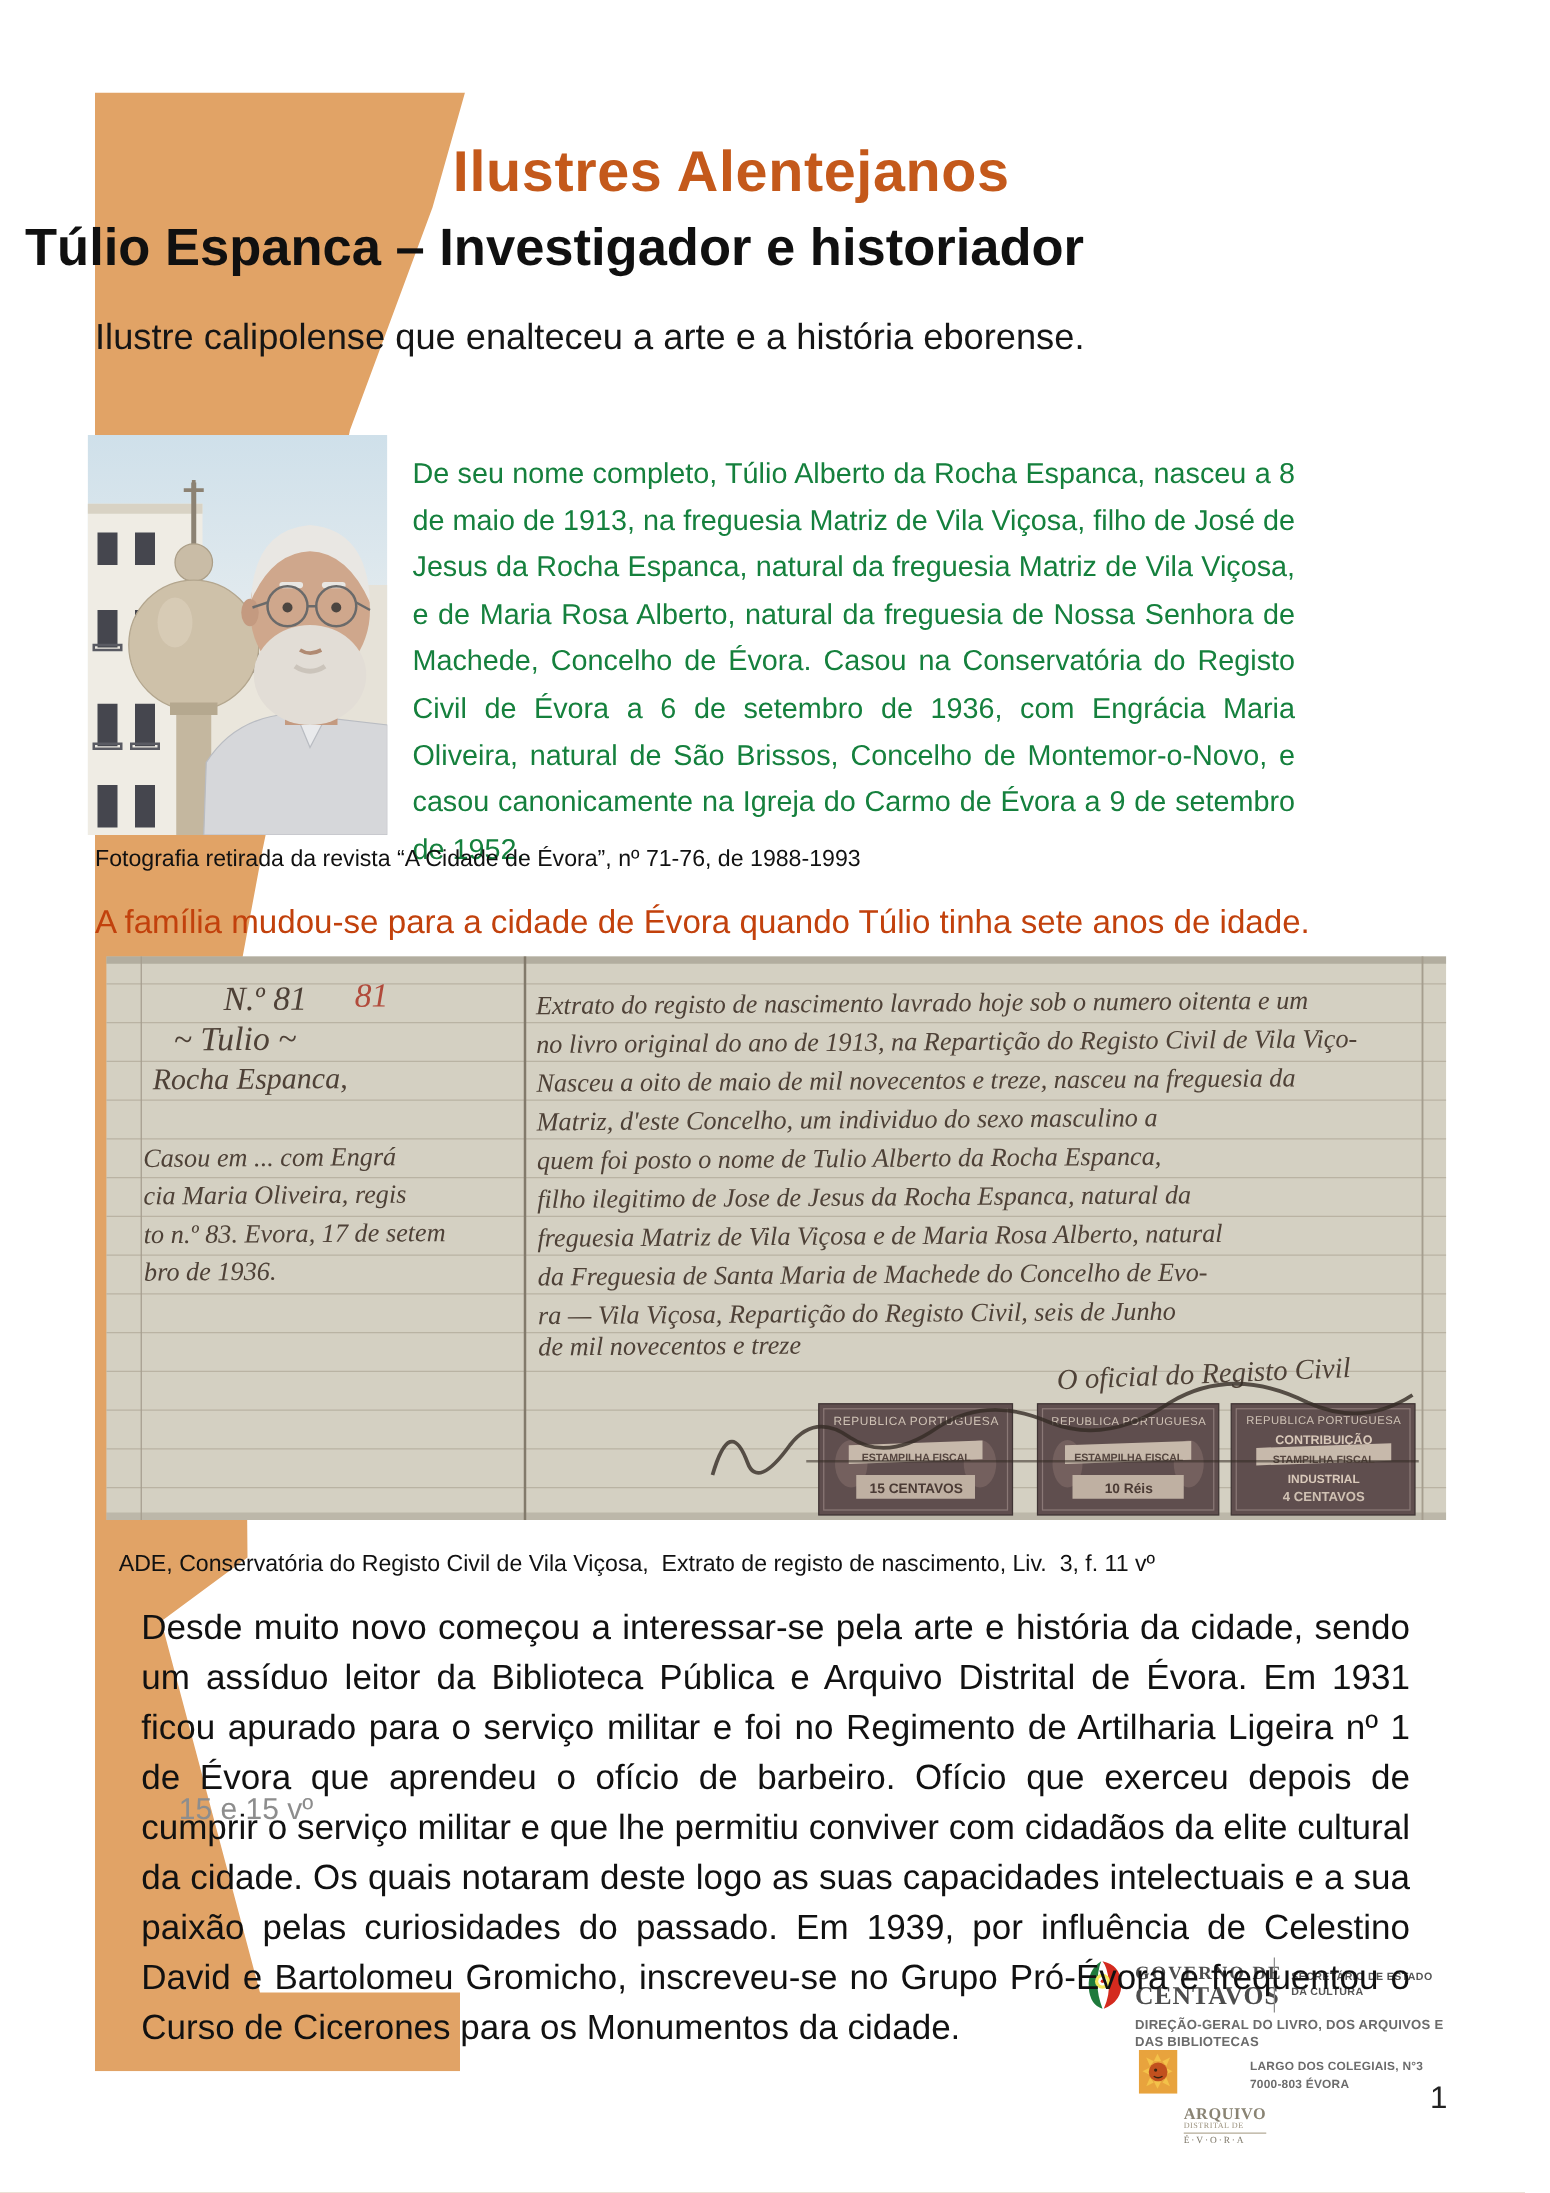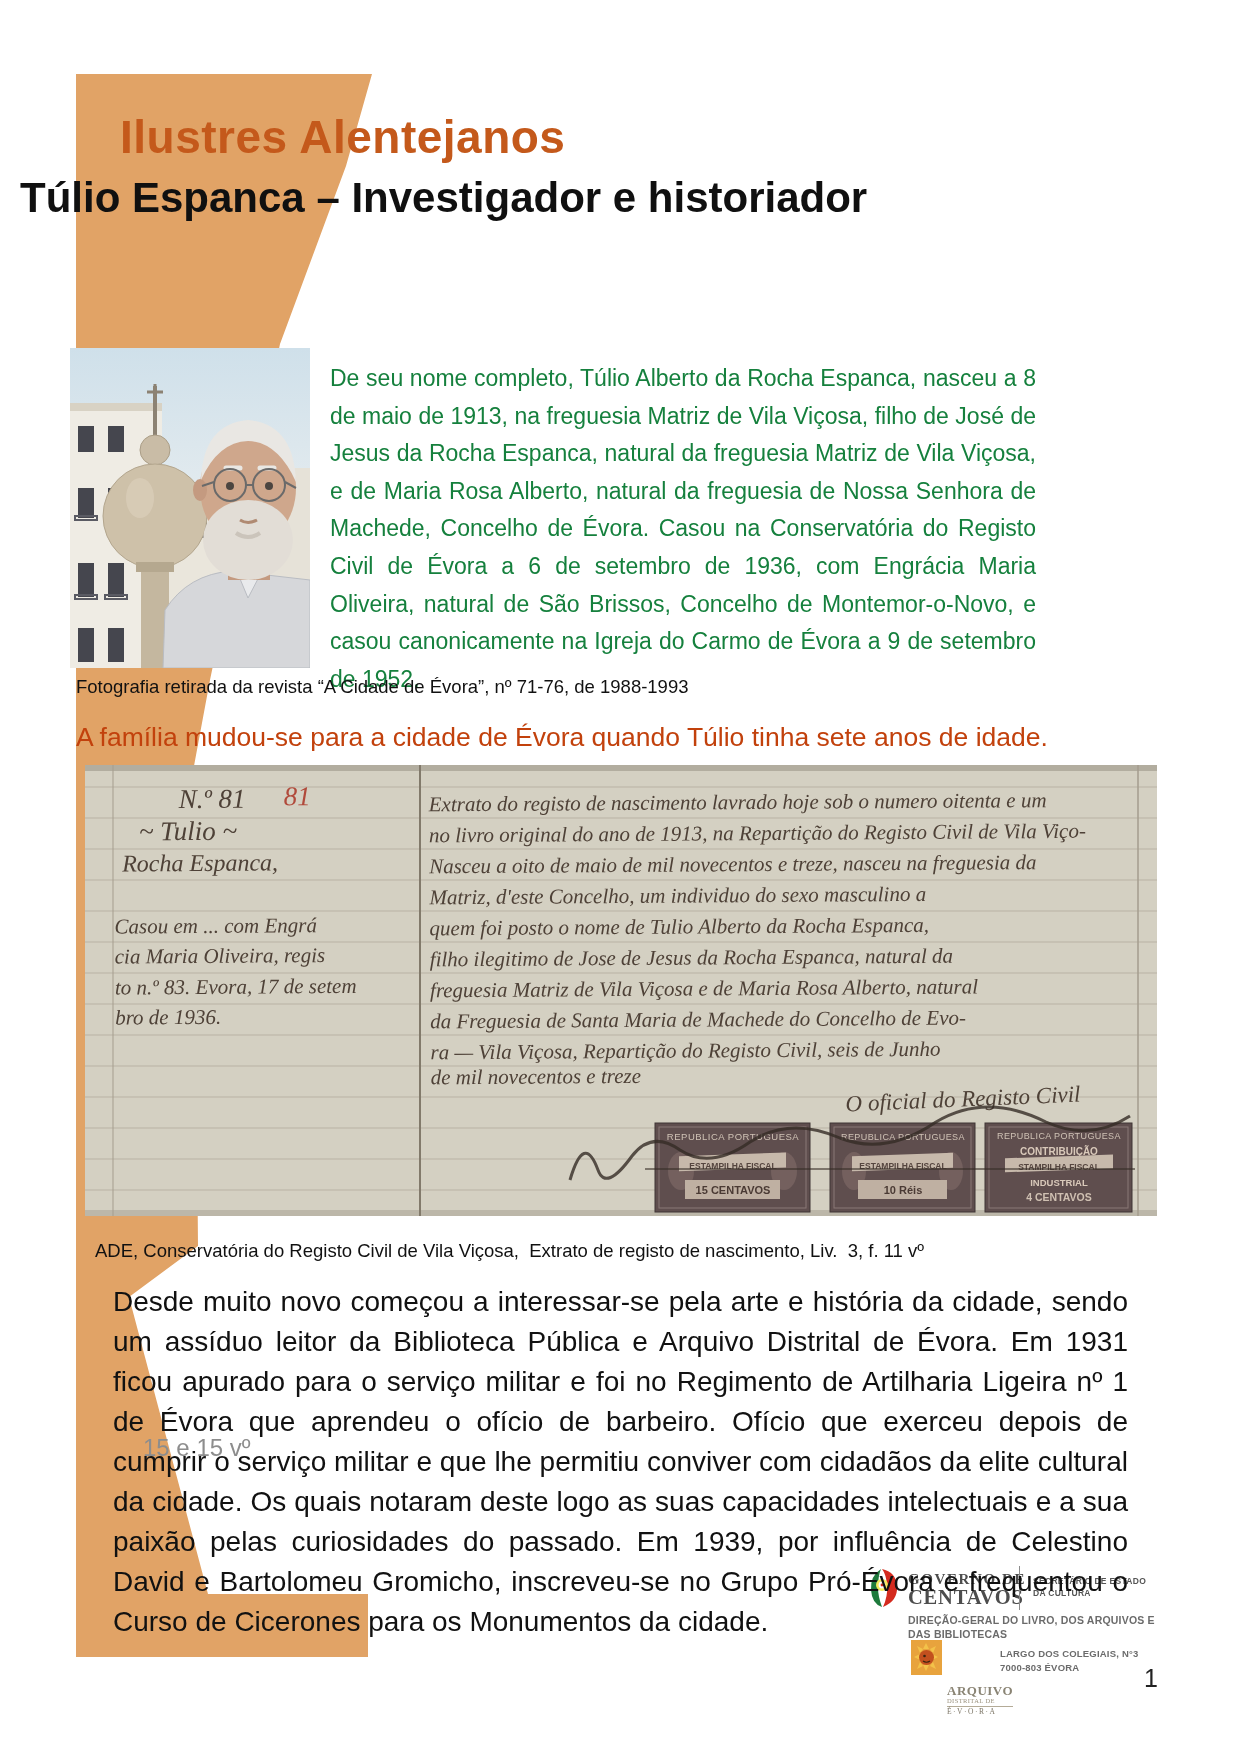--- a/index.html
+++ b/index.html
@@ -1,21 +1,21 @@
 <!DOCTYPE html>
 <html lang="pt"><head>
 <meta charset="utf-8">
 <style>
   html,body{margin:0;padding:0;background:#e8e8e8}
   .page{position:relative;width:1240px;height:1754px;margin:0 auto;background:#ffffff;overflow:hidden;
         font-family:"Liberation Sans",sans-serif;color:#1a1a1a}
   .ribbon{position:absolute;inset:0;background:#E1A366;
     clip-path:polygon(76px 74px,372px 74px,346px 166px,280px 344px,210px 680px,194px 766px,
                       198px 1246px,129px 1297px,208px 1594px,368px 1594px,368px 1657px,76px 1657px)}
-  .series-title{position:absolute;top:110px;left:120px;width:930px;
+  .series-title{position:absolute;top:110px;left:120px;width:930px;text-align:center;
     font-size:46px;font-weight:bold;color:#C4591B;letter-spacing:.5px}
   .main-title{position:absolute;top:174px;left:20px;width:1070px;text-align:left;
     font-size:42px;font-weight:bold;color:#101010}
   .tagline{position:absolute;top:254px;left:76px;font-size:29px;color:#151515}
   .photo{position:absolute;left:70px;top:348px;width:240px;height:320px;overflow:hidden}
   .p1{position:absolute;left:330px;top:360px;width:706px;font-size:23px;line-height:37.6px;
       text-align:justify;color:#15803d}
   .photo-caption{position:absolute;left:76px;top:676px;font-size:18.5px;color:#111;white-space:pre-wrap}
   .family-line{position:absolute;left:76px;top:722px;font-size:26.5px;color:#c2410c}
   .register{position:absolute;left:85px;top:765px;width:1072px;height:451px}
@@ -47,20 +47,21 @@
 </style>
 </head>
 <body>
 
 <div class="page">
 
   <div class="ribbon"></div>
 
   <div class="series-title">Ilustres Alentejanos</div>
   <div class="main-title">Túlio Espanca – Investigador e historiador</div>
+  <div class="tagline">Ilustre calipolense que enalteceu a arte e a história eborense.</div>
 
   <div class="photo">
     <svg width="240" height="320" viewBox="0 0 240 320">
       <defs>
         <linearGradient id="sky" x1="0" y1="0" x2="0" y2="1">
           <stop offset="0" stop-color="#cfe0ea"></stop>
             <stop offset=".6" stop-color="#e9eef0"></stop>
           <stop offset="1" stop-color="#f2f2ee"></stop>
         </linearGradient>
       </defs>

